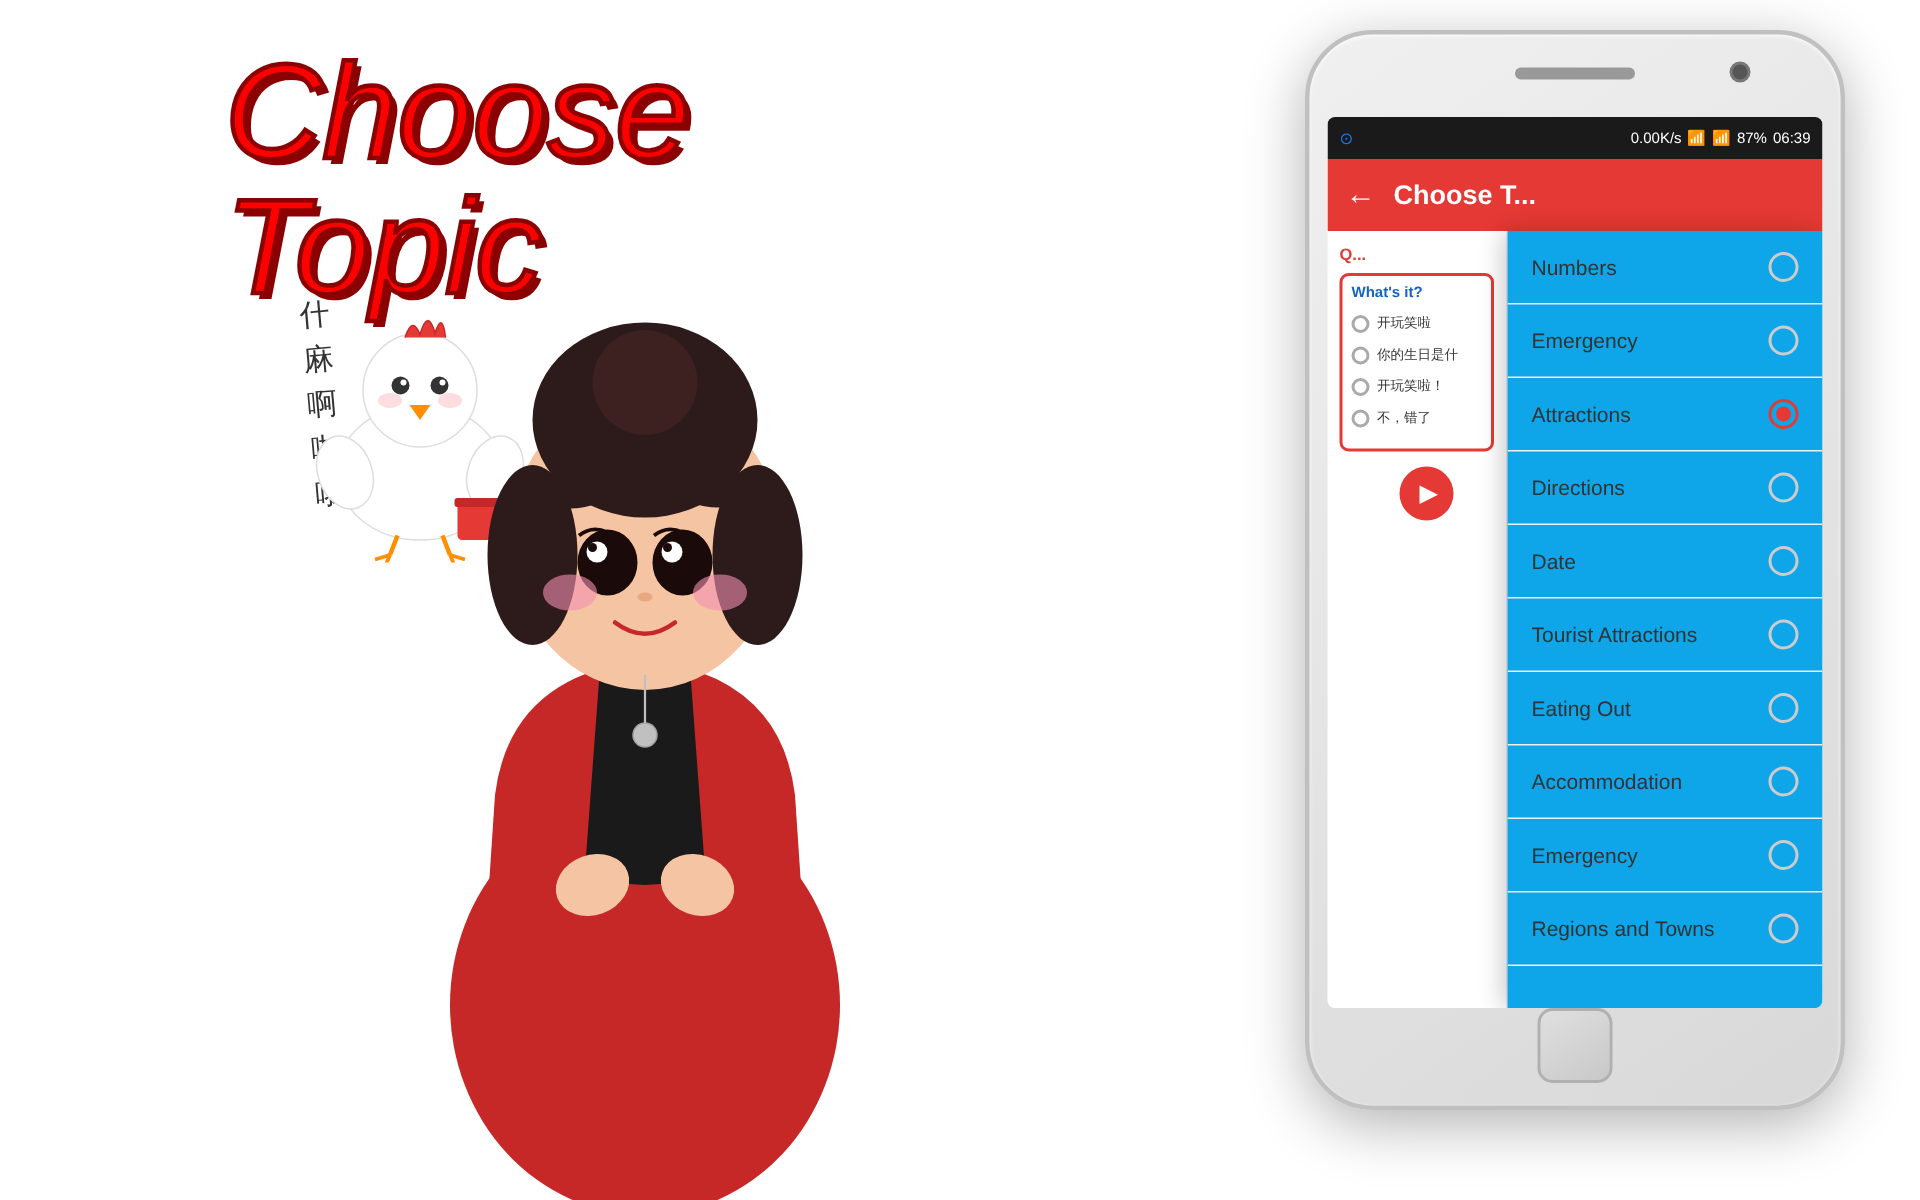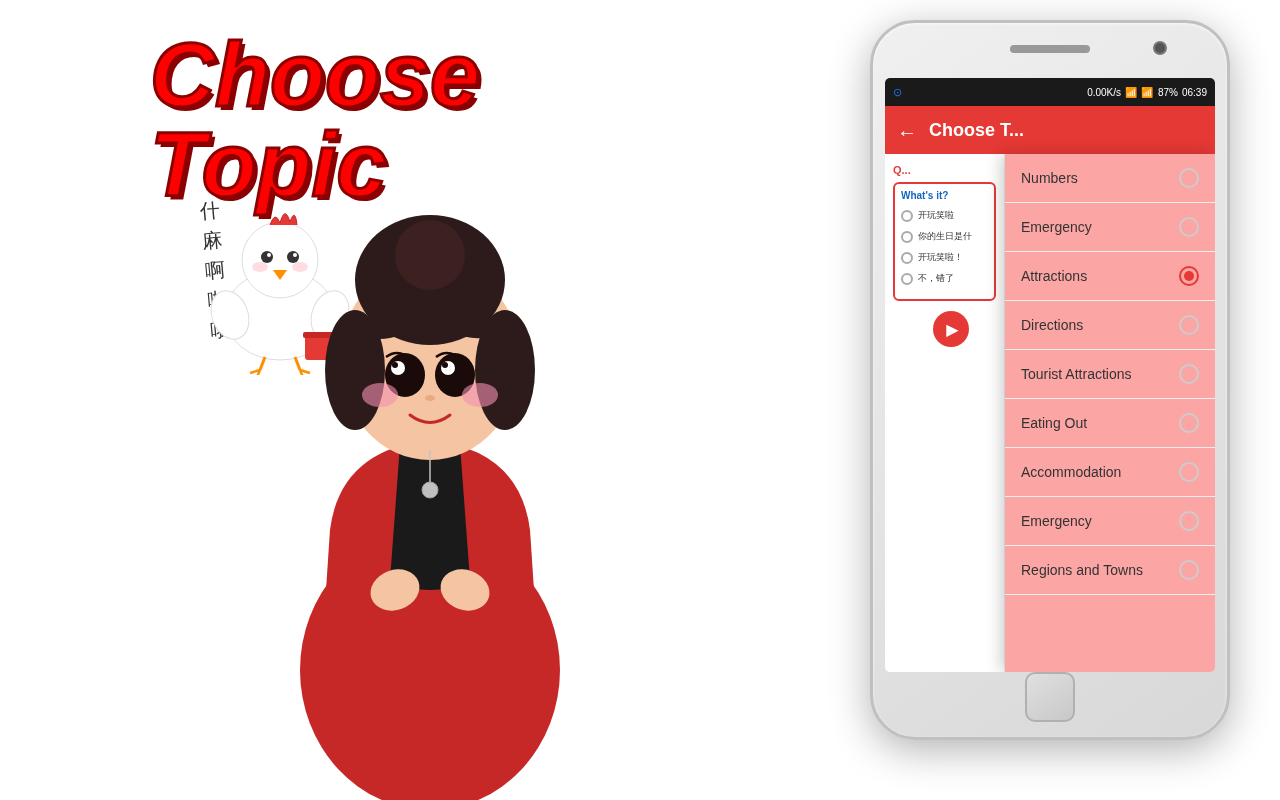--- a/index.html
+++ b/index.html
@@ -21,21 +21,21 @@
       width: 660px;
       height: 800px;
     }
 
     .choose-topic-text {
       position: absolute;
       top: 30px;
       left: 150px;
       font-family: 'Arial Black', Arial, sans-serif;
       font-size: 90px;
-      font-weight: 700;
+      font-weight: 400;
       color: #ff0000;
       -webkit-text-stroke: 3px #8b0000;
       text-shadow: 4px 4px 0px #8b0000;
       line-height: 1.0;
       font-style: italic;
     }
 
     
     .phone-container {
       position: absolute;
@@ -196,21 +196,21 @@
 
     .play-icon {
       color: white;
       font-size: 16px;
       margin-left: 3px;
     }
 
     
     .dropdown-panel {
       flex: 1;
-      background: #fca5a5;
+      background: #0ea5e9;
       overflow-y: auto;
       box-shadow: -4px 0 15px rgba(0,0,0,0.2);
     }
 
     .dropdown-item {
       display: flex;
       align-items: center;
       justify-content: space-between;
       padding: 14px 16px;
       border-bottom: 1px solid #f0f0f0;
@@ -445,20 +445,24 @@
             <span class="item-label">Attractions</span>
             <div class="radio-btn selected">
               <div class="radio-inner"></div>
             </div>
           </div>
           <div class="dropdown-item">
             <span class="item-label">Directions</span>
             <div class="radio-btn"></div>
           </div>
           <div class="dropdown-item">
+            <span class="item-label">Date</span>
+            <div class="radio-btn"></div>
+          </div>
+          <div class="dropdown-item">
             <span class="item-label">Tourist Attractions</span>
             <div class="radio-btn"></div>
           </div>
           <div class="dropdown-item">
             <span class="item-label">Eating Out</span>
             <div class="radio-btn"></div>
           </div>
           <div class="dropdown-item">
             <span class="item-label">Accommodation</span>
             <div class="radio-btn"></div>

